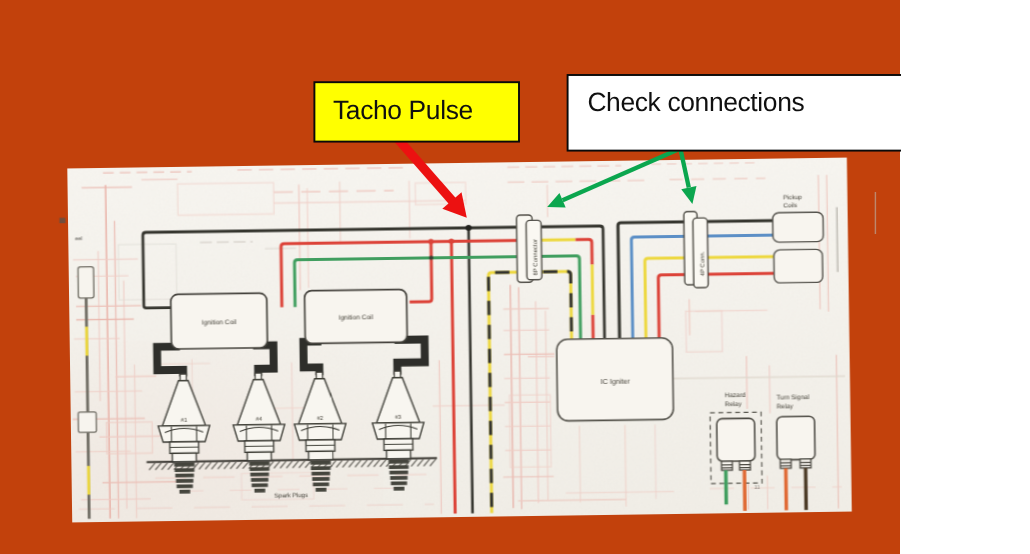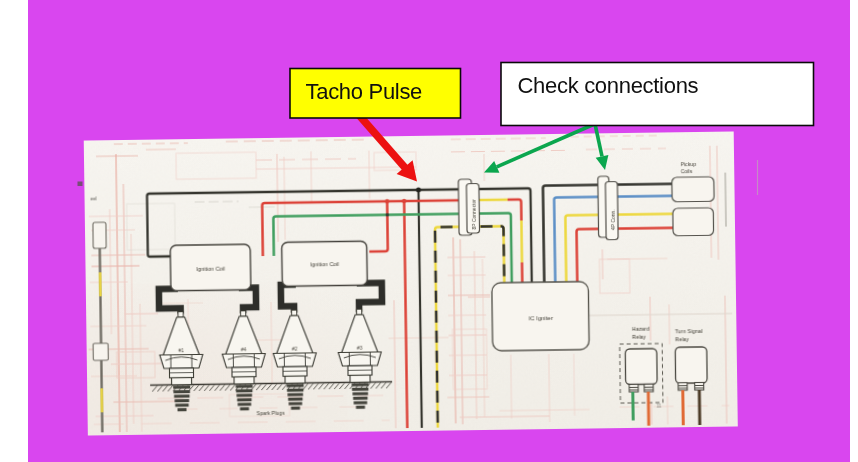--- a/index.html
+++ b/index.html
@@ -1,17 +1,17 @@
 <!DOCTYPE html>
 <html><head>
 <meta charset="utf-8">
 <style>
   html,body{margin:0;padding:0;background:#ffffff;}
-  .stage{position:relative;width:822px;height:462px;background:#d946ef;overflow:hidden;
-         font-family:"Liberation Sans",sans-serif;margin-left:28px;}
+  .stage{position:relative;width:750px;height:462px;background:#c2410c;overflow:hidden;
+         font-family:"Liberation Sans",sans-serif;}
   svg text{font-family:"Liberation Sans",sans-serif;}
   .callout-text{font-weight:400;letter-spacing:-0.3px;}
 </style>
 </head>
 <body>
 
 <div class="stage">
 <svg width="858" height="462" viewBox="0 0 858 462">
   <defs>
     <filter id="scanSoft" x="-3%" y="-3%" width="106%" height="106%">

